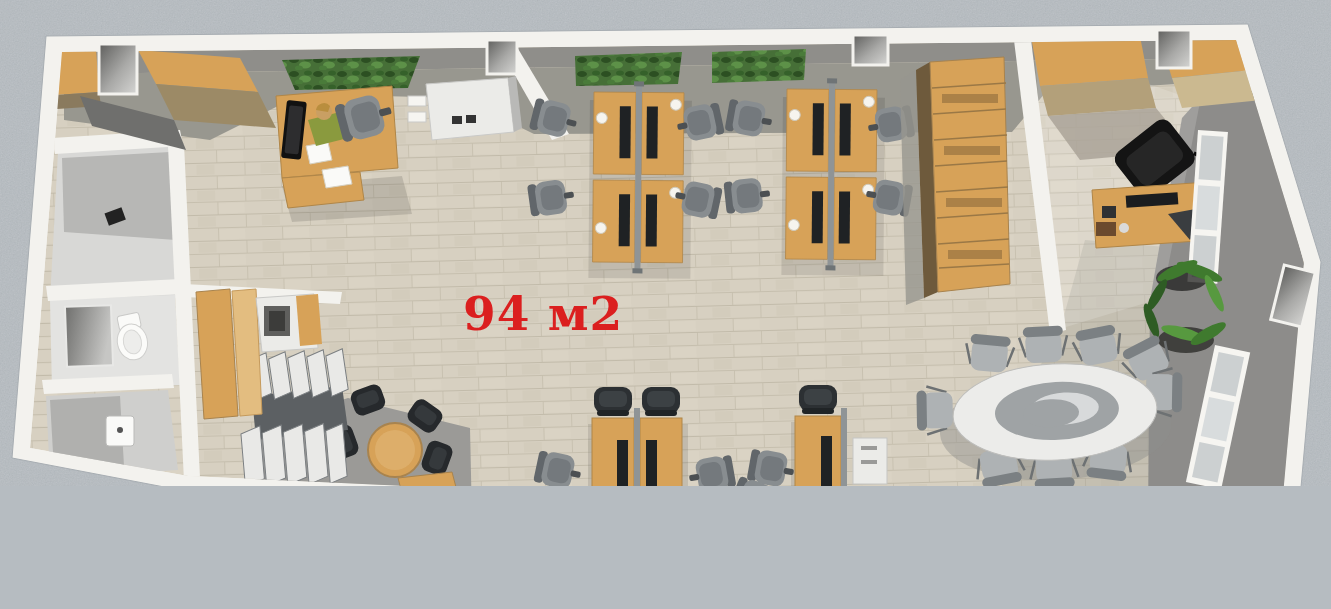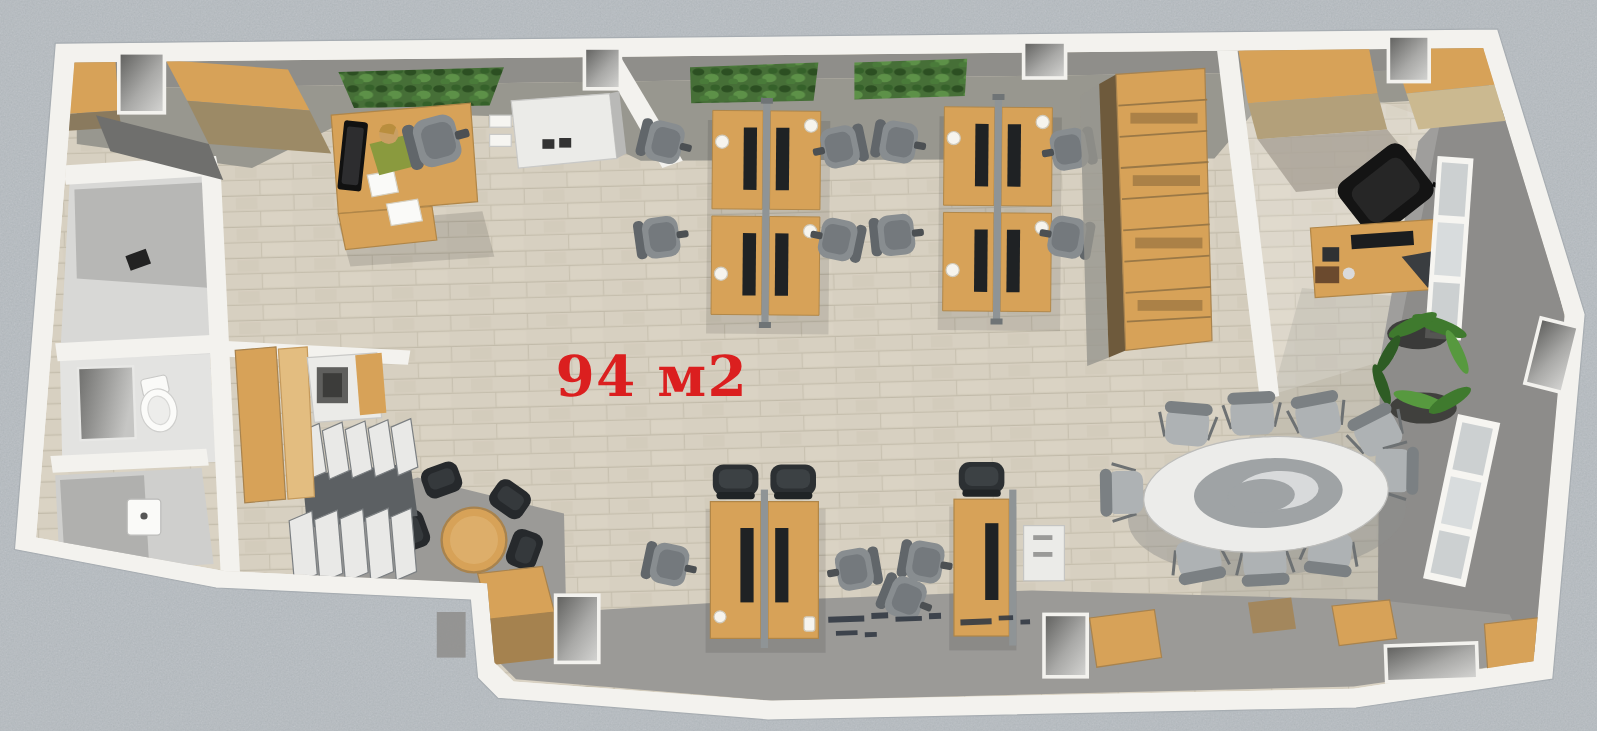--- a/index.html
+++ b/index.html
@@ -1,16 +1,16 @@
 <!DOCTYPE html>
 <html style="--background: #b6bcc1; --wall: #f3f2ee; --floor-wood: #d7d0c1; --floor-gray: #9b9a97; --wall-gray: #8d8c8a; --wood: #d7a258; --wood-dark: #a5824f; --window-green: #466f37; --chair-gray: #888d90; --chair-dark: #2e3234; --white-furniture: #ebebe8; --glass: #ccd0d1; --plant-green: #3f7a2e; --skin: #c99f63; --shirt-green: #8a9a3e; --label-red: #db1f1f;"><head>
 <meta charset="utf-8">
 <style>
   html,body{margin:0;padding:0;background:var(--background,#b6bcc1);}
-  .stage{position:relative;width:1331px;height:609px;overflow:hidden;
+  .stage{position:relative;width:1331px;height:486px;overflow:hidden;
          font-family:"Liberation Sans",sans-serif;}
   svg{display:block;}
   .c-wall{fill:var(--wall,#f3f2ee);}
   .c-floor{fill:url(#planks);}
   .c-gray{fill:var(--floor-gray,#9b9a97);}
   .c-wgray{fill:var(--wall-gray,#8d8c8a);}
   .c-wood{fill:var(--wood,#d7a258);}
   .c-woodd{fill:var(--wood-dark,#a5824f);}
   .c-green{fill:url(#leafy);}
   .c-white{fill:var(--white-furniture,#ebebe8);}

